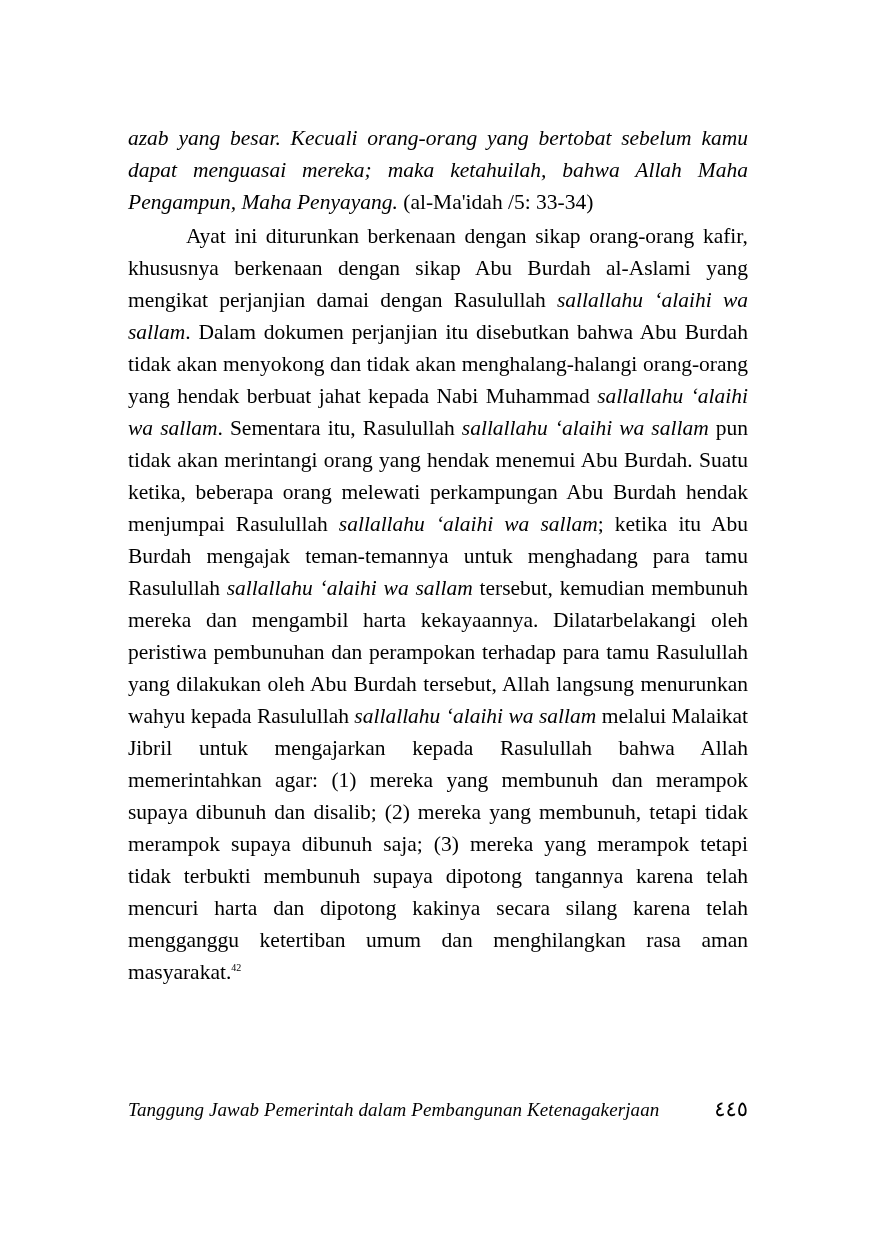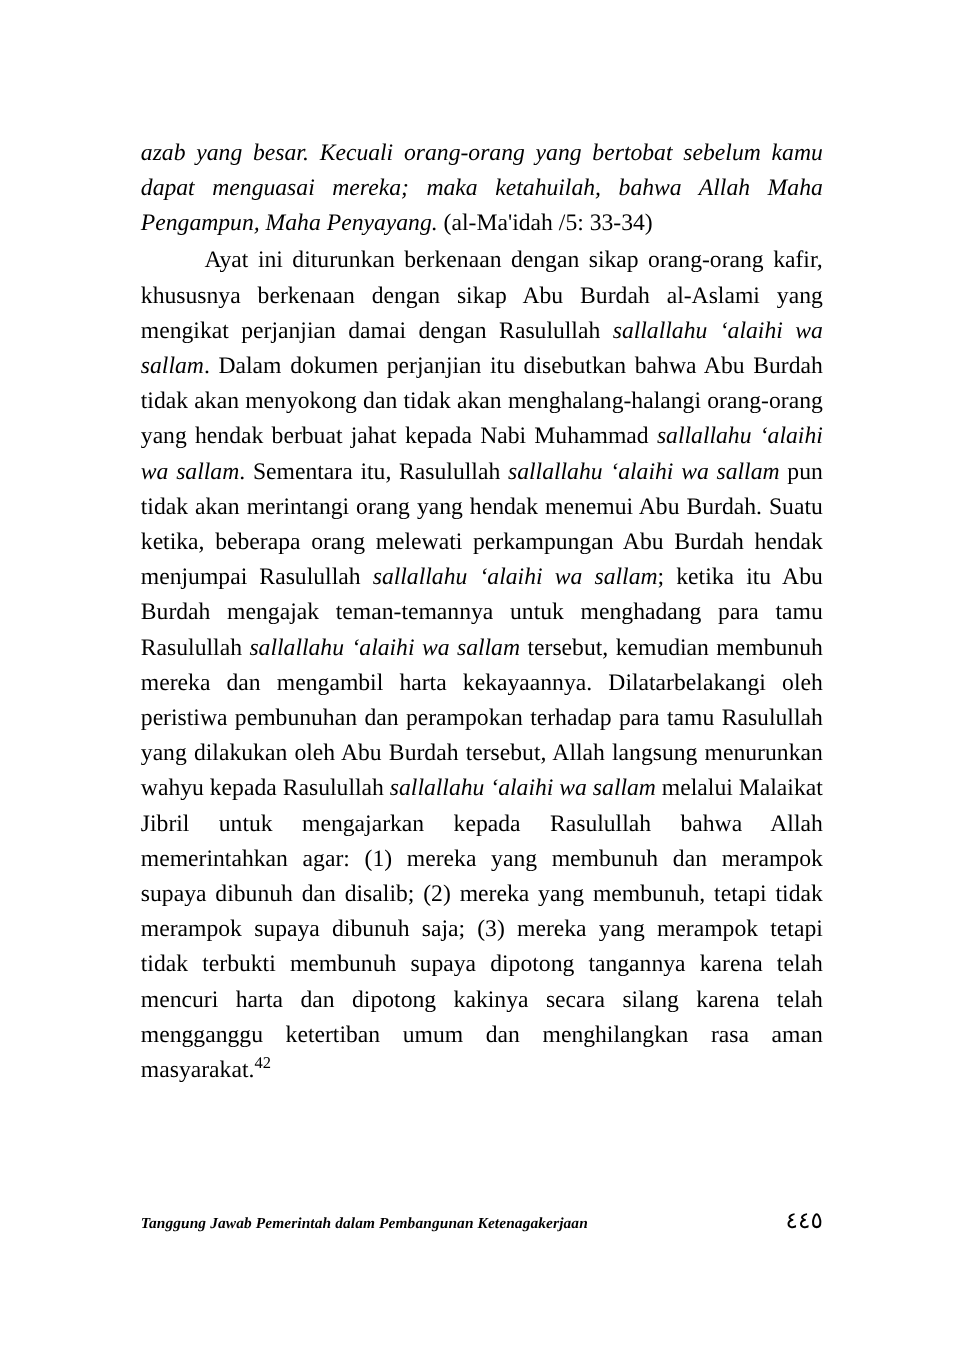--- a/index.html
+++ b/index.html
@@ -44,38 +44,37 @@
     font-style: normal;
   }
   .body-para {
     text-indent: 58px;
     margin-top: 2px;
   }
   .it {
     font-style: italic;
   }
   sup.fn {
-    font-size: 15px;
+    font-size: 10px;
     vertical-align: super;
     line-height: 0;
   }
   .footer {
     position: absolute;
     left: 128px;
     top: 1097px;
     width: 620px;
     display: flex;
     justify-content: space-between;
     align-items: baseline;
   }
   .footer-title {
     font-style: italic;
-    font-size: 14px;
+    font-size: 19px;
     letter-spacing: 0.1px;
-    font-weight: bold;
   }
   .footer-page {
     font-size: 21px;
     letter-spacing: 1px;
   }
 </style>
 </head>
 <body>
 
 <div class="page">

